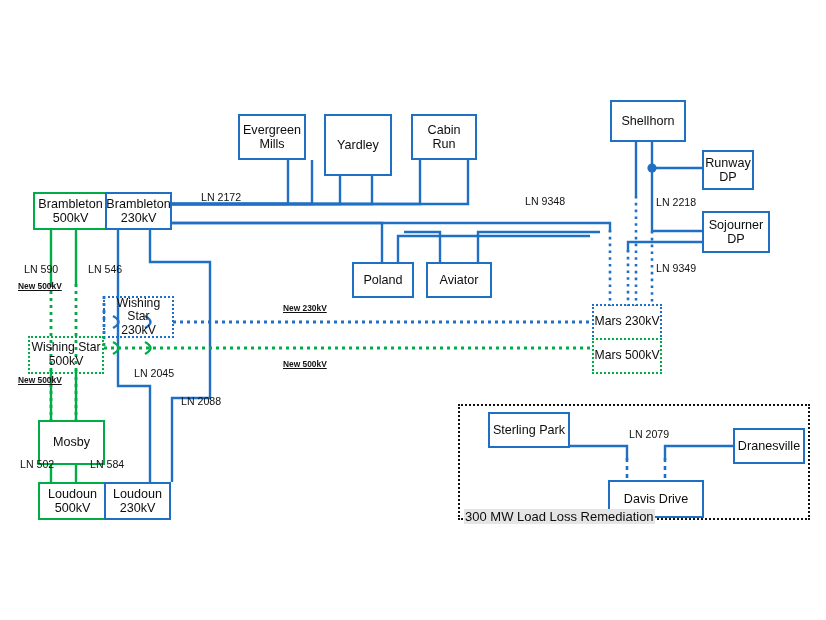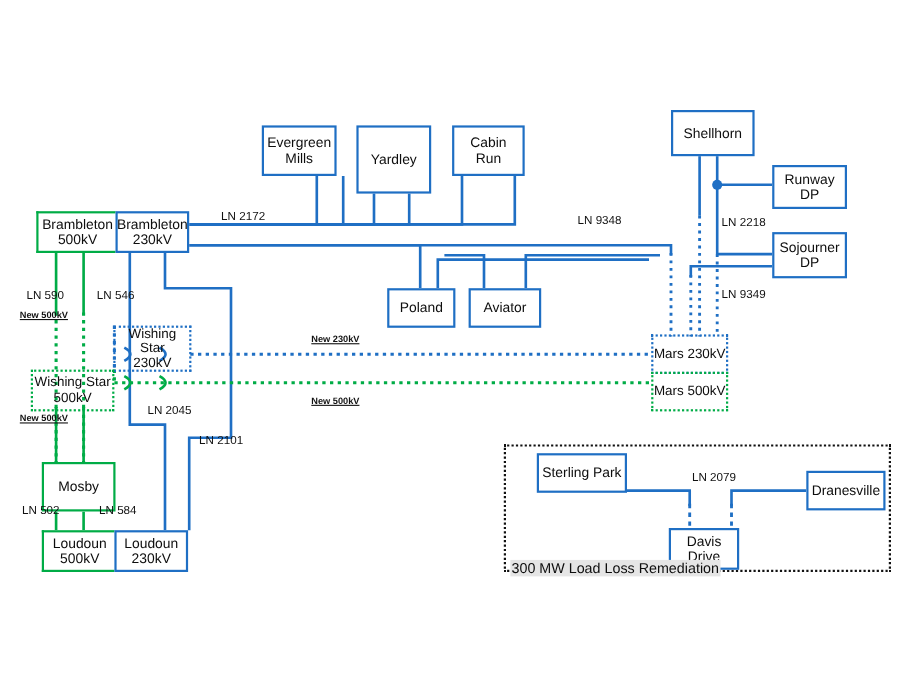--- a/index.html
+++ b/index.html
@@ -182,21 +182,21 @@
 
   <div class="node b-solid-blue f13" style="left:411px; top:114px; width:66px; height:46px;">
     <span>Cabin</span>
     <span class="ln2">Run</span>
   </div>
 
   <div class="node b-solid-blue f13" style="left:610px; top:100px; width:76px; height:42px;">
     <span>Shellhorn</span>
   </div>
 
-  <div class="node b-solid-blue f13" style="left:702px; top:150px; width:68px; height:40px;">
+  <div class="node b-solid-blue f13" style="left:702px; top:150px; width:52px; height:40px;">
     <span>Runway</span>
     <span class="ln2">DP</span>
   </div>
 
   <div class="node b-solid-blue f13" style="left:702px; top:211px; width:68px; height:42px;">
     <span>Sojourner</span>
     <span class="ln2">DP</span>
   </div>
 
   <div class="node b-solid-blue f13" style="left:352px; top:262px; width:62px; height:36px;">
@@ -240,21 +240,21 @@
   </div>
 
   <div class="inset" style="left:458px; top:404px; width:352px; height:116px;"></div>
 
   <div class="inset-caption" style="left:464px; top:509px;">300 MW Load Loss Remediation</div>
 
   <div class="node b-solid-blue f13" style="left:488px; top:412px; width:82px; height:36px;">
     <span>Sterling Park</span>
   </div>
 
-  <div class="node b-solid-blue f13" style="left:608px; top:480px; width:64px; height:38px;">
+  <div class="node b-solid-blue f13" style="left:608px; top:480px; width:96px; height:38px;">
     <span>Davis Drive</span>
   </div>
 
   <div class="node b-solid-blue f13" style="left:733px; top:428px; width:72px; height:36px;">
     <span>Dranesville</span>
   </div>
 
   <div class="wlabel big" style="left:201px; top:191px;">LN 2172</div>
 
   <div class="wlabel big" style="left:525px; top:195px;">LN 9348</div>
@@ -262,21 +262,21 @@
   <div class="wlabel big" style="left:656px; top:196px;">LN 2218</div>
 
   <div class="wlabel big" style="left:656px; top:262px;">LN 9349</div>
 
   <div class="wlabel big" style="left:24px; top:263px;">LN 590</div>
 
   <div class="wlabel big" style="left:88px; top:263px;">LN 546</div>
 
   <div class="wlabel big" style="left:134px; top:367px;">LN 2045</div>
 
-  <div class="wlabel big" style="left:181px; top:395px;">LN 2101</div>
+  <div class="wlabel big" style="left:181px; top:395px;">LN 2088</div>
 
   <div class="wlabel big" style="left:20px; top:458px;">LN 502</div>
 
   <div class="wlabel big" style="left:90px; top:458px;">LN 584</div>
 
   <div class="wlabel big" style="left:629px; top:428px;">LN 2079</div>
 
   <div class="wlabel tiny" style="left:18px; top:281px;">New 500kV</div>
 
   <div class="wlabel tiny" style="left:18px; top:375px;">New 500kV</div>

